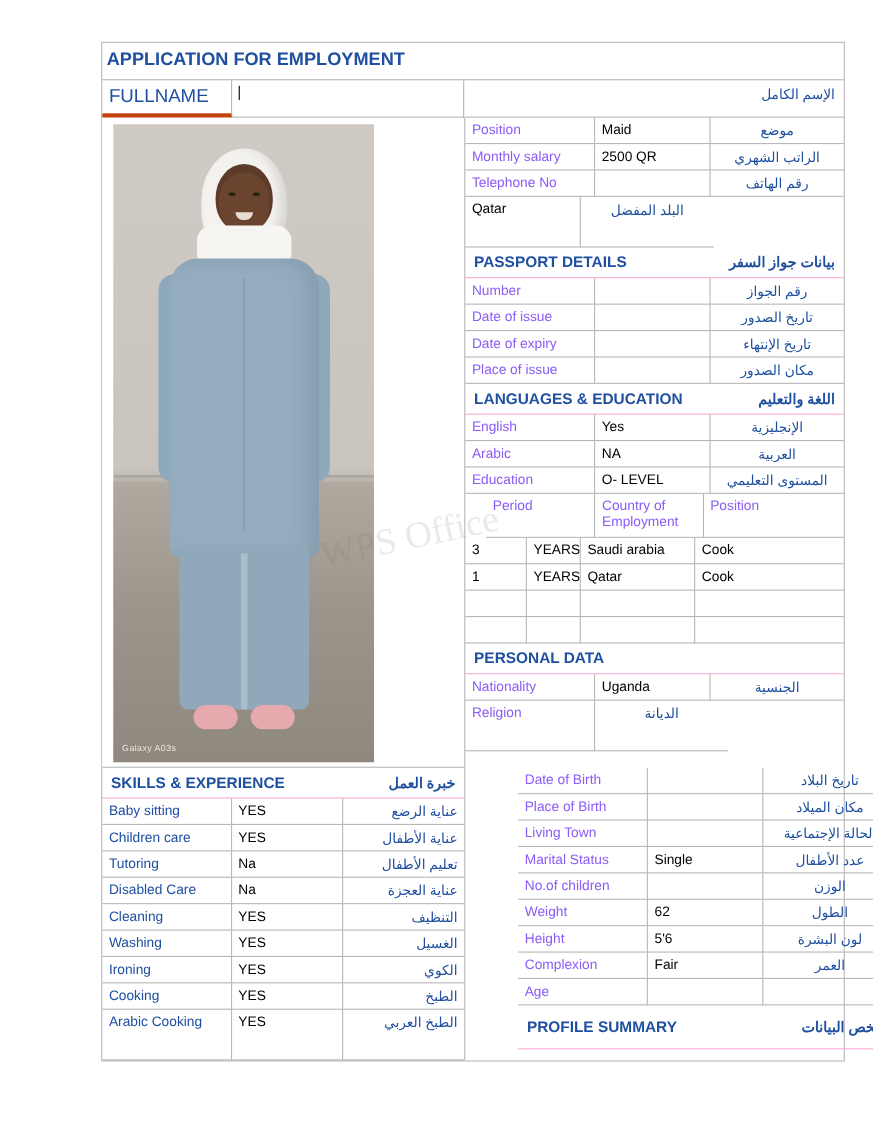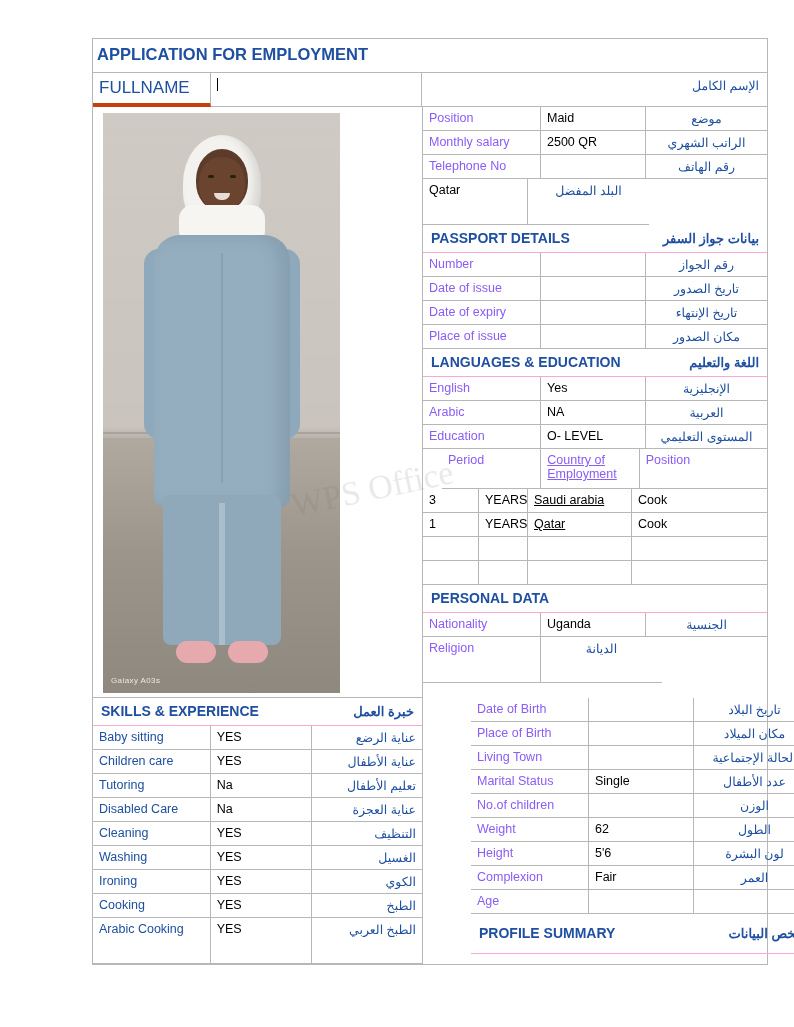--- a/index.html
+++ b/index.html
@@ -202,21 +202,21 @@
     justify-content: space-between;
     align-items: center;
   }
   .sec-hdr .en { color: #1f4fa0; font-weight: bold; font-size: 14px; }
   .sec-hdr .ar { color: #1f4fa0; font-weight: bold; font-size: 13px; direction: rtl;}
 
   
   .pe-period { width: 105px; margin-left: 19px; }
   .pe-p1 { width: 56px; }
   .pe-p2 { width: 49px; }
-  .pe-country { width: 104px; text-decoration: underline; }
+  .pe-country { width: 104px; }
   .pe-pos { width: 135px; }
 
   
   .sk-row { display: flex; }
   .sk-lbl { width: 118px; color:#1f4fa0; }
   .sk-val { width: 102px; }
   .sk-ar  { width: 110px; text-align: right; direction: rtl; color:#1f4fa0; }
 
   .bottom { display: flex; align-items: flex-start; }
   .bl { width: 330px; border-right: 1px solid #b7b7b7; box-sizing: border-box;}

